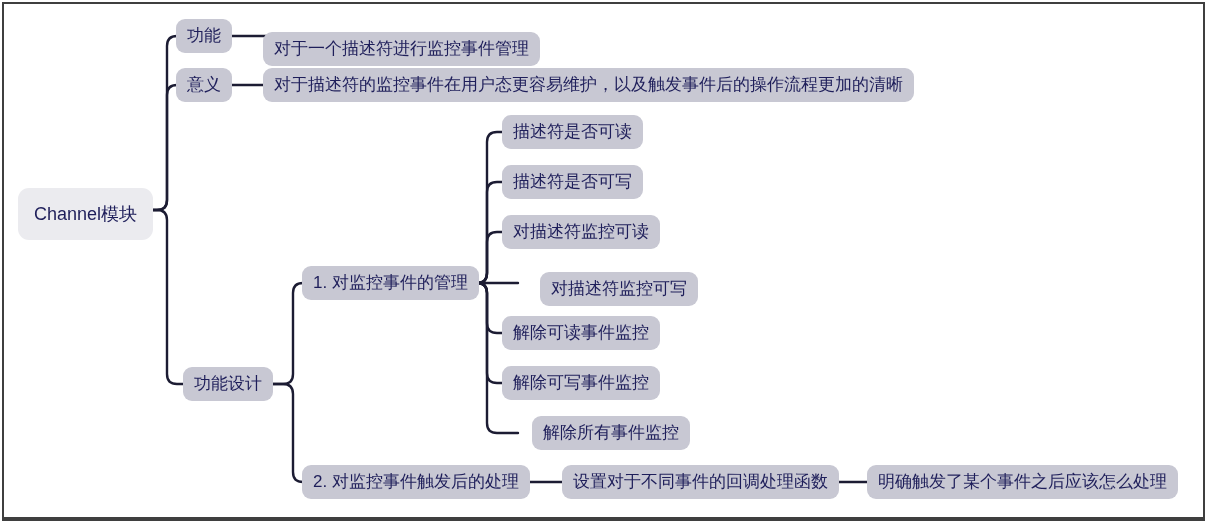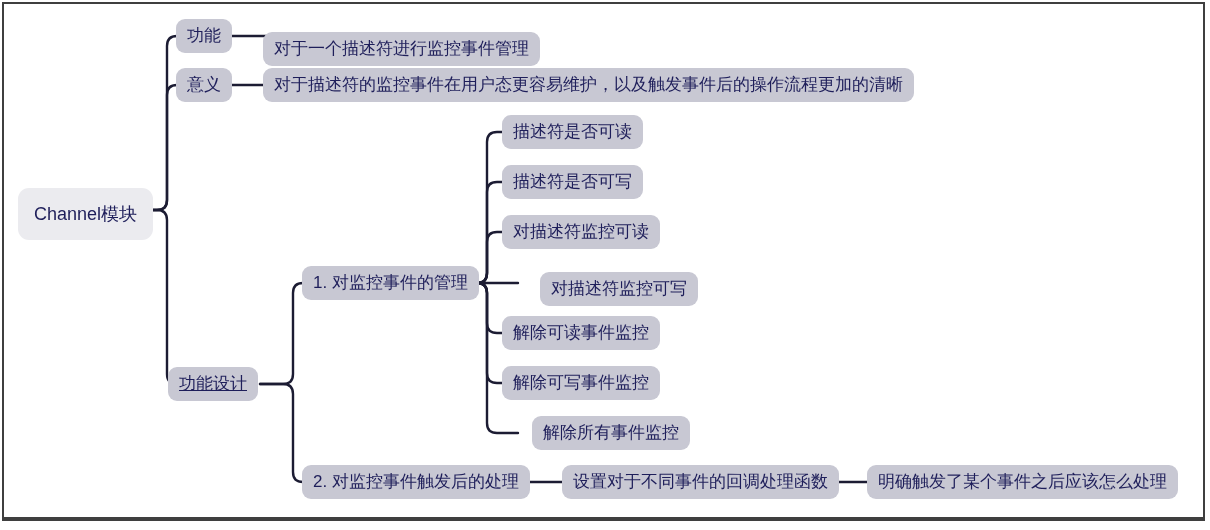--- a/index.html
+++ b/index.html
@@ -87,21 +87,21 @@
   <div class="node root" style="left:18px; top:188px;">Channel模块</div>
 
   <div class="node" style="left:176px; top:19px;">功能</div>
 
   <div class="node" style="left:263px; top:32px;">对于一个描述符进行监控事件管理</div>
 
   <div class="node" style="left:176px; top:68px;">意义</div>
 
   <div class="node" style="left:263px; top:68px;">对于描述符的监控事件在用户态更容易维护，以及触发事件后的操作流程更加的清晰</div>
 
-  <div class="node" style="left:168px; top:367px;text-decoration:underline;">功能设计</div>
+  <div class="node" style="left:183px; top:367px;">功能设计</div>
 
   <div class="node" style="left:302px; top:266px;">1. 对监控事件的管理</div>
 
   <div class="node" style="left:502px; top:115px;">描述符是否可读</div>
 
   <div class="node" style="left:502px; top:165px;">描述符是否可写</div>
 
   <div class="node" style="left:502px; top:215px;">对描述符监控可读</div>
 
   <div class="node" style="left:502px; top:272px;margin-left:38px;">对描述符监控可写</div>

